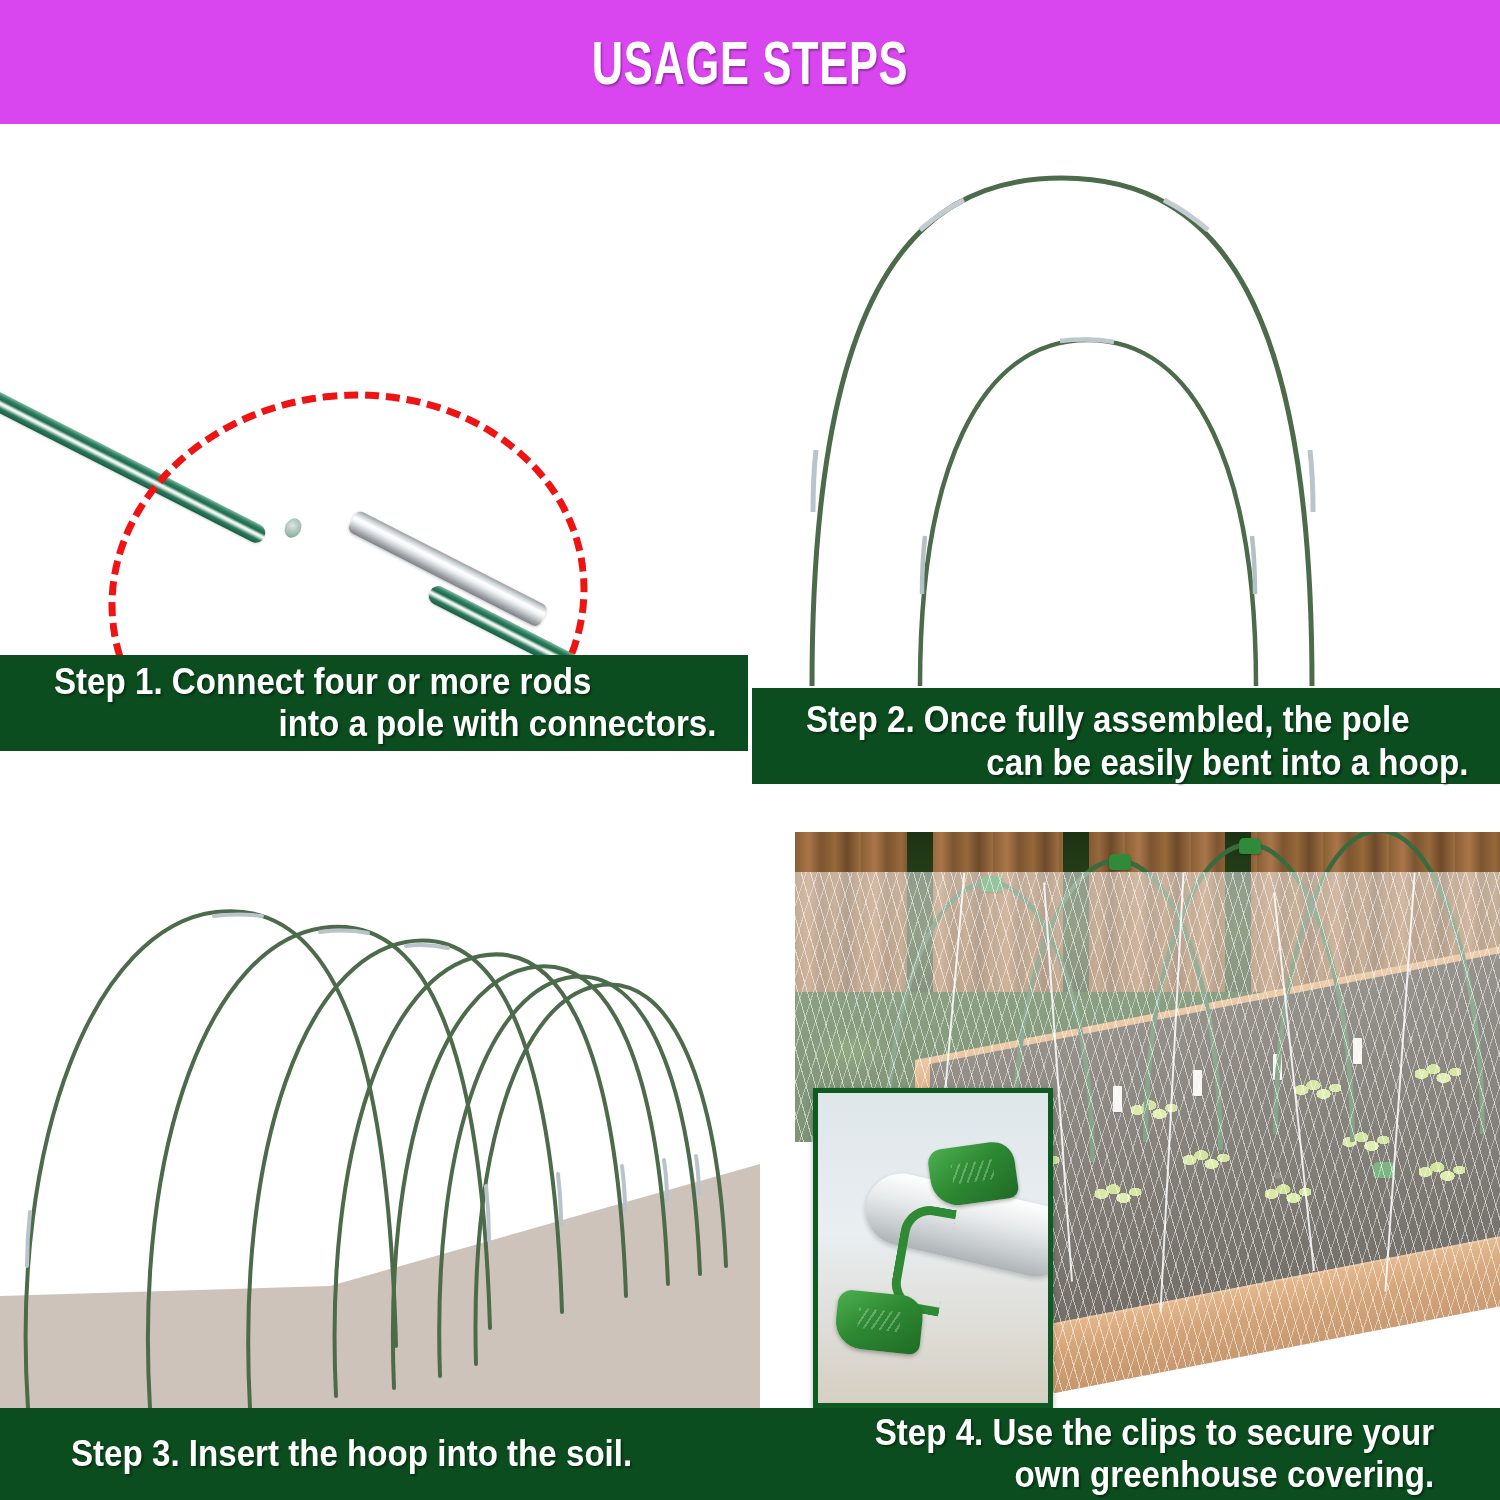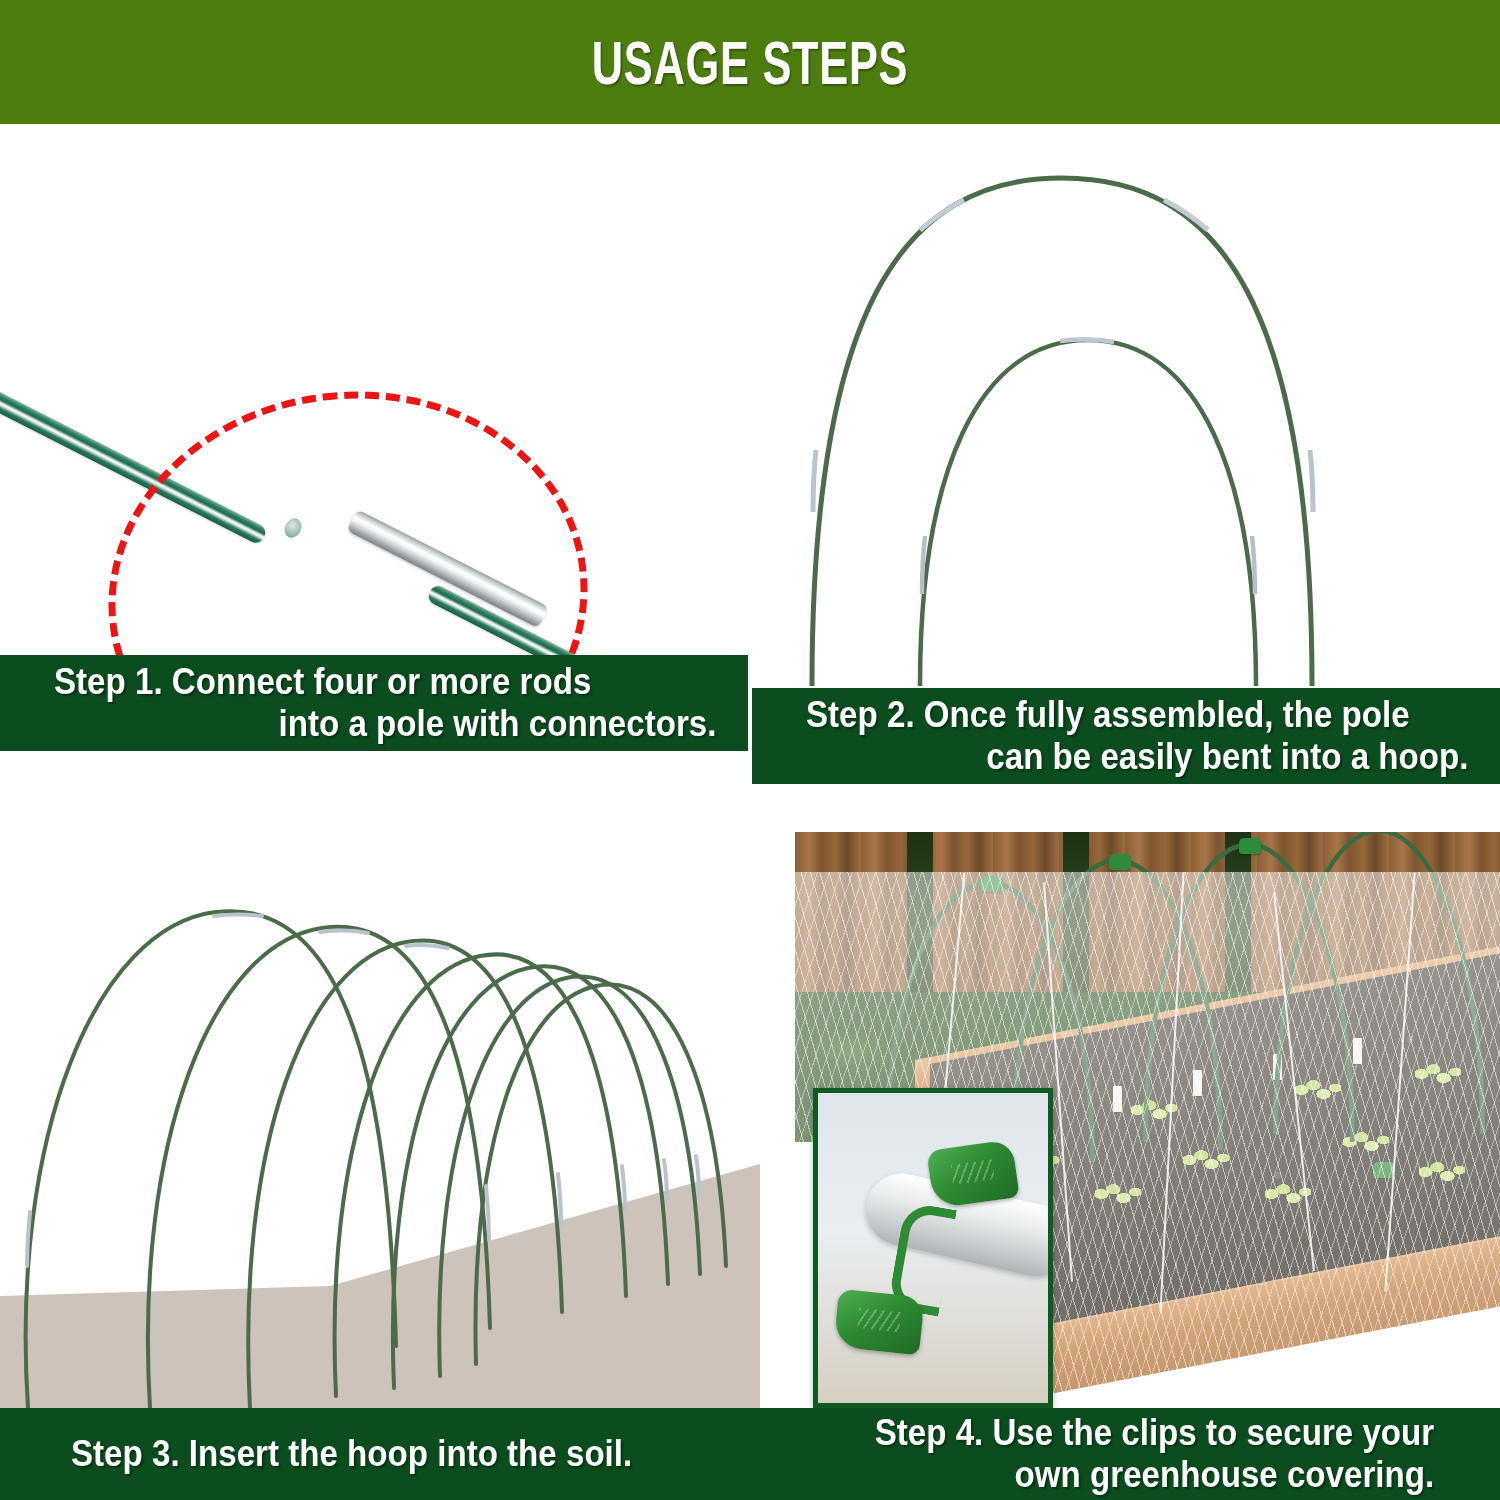--- a/index.html
+++ b/index.html
@@ -11,21 +11,21 @@
     font-family: "Liberation Sans", sans-serif;
     overflow: hidden;
     position: relative;
   }
 
   
   .header-band {
     position: absolute;
     left: 0; top: 0;
     width: 1500px; height: 124px;
-    background: #4d7c0f;
+    background: #d946ef;
     display: flex;
     align-items: center;
     justify-content: center;
   }
   .header-title {
     color: #ffffff;
     font-size: 62px;
     font-weight: bold;
     letter-spacing: 1px;
     transform: scaleX(0.70);
@@ -45,21 +45,21 @@
   
   .caption-band {
     position: absolute;
     background: #0b4d1e;
     display: flex;
     flex-direction: column;
     justify-content: center;
     padding: 0 26px;
   }
   #caption-1 { left: 0;    top: 655px;  width: 748px;  height: 96px; }
-  #caption-2 { left: 752px; top: 688px; width: 748px;  height: 96px; }
+  #caption-2 { left: 752px; top: 688px; width: 748px;  height: 96px; justify-content: flex-end; }
   #caption-bottom { left: 0; top: 1408px; width: 1500px; height: 92px; }
 
   .caption-line {
     color: #ffffff;
     font-size: 36px;
     font-weight: bold;
     line-height: 1.18;
     white-space: nowrap;
     transform: scaleX(0.92);
     text-shadow: 2px 2px 2px rgba(0,0,0,0.35);

